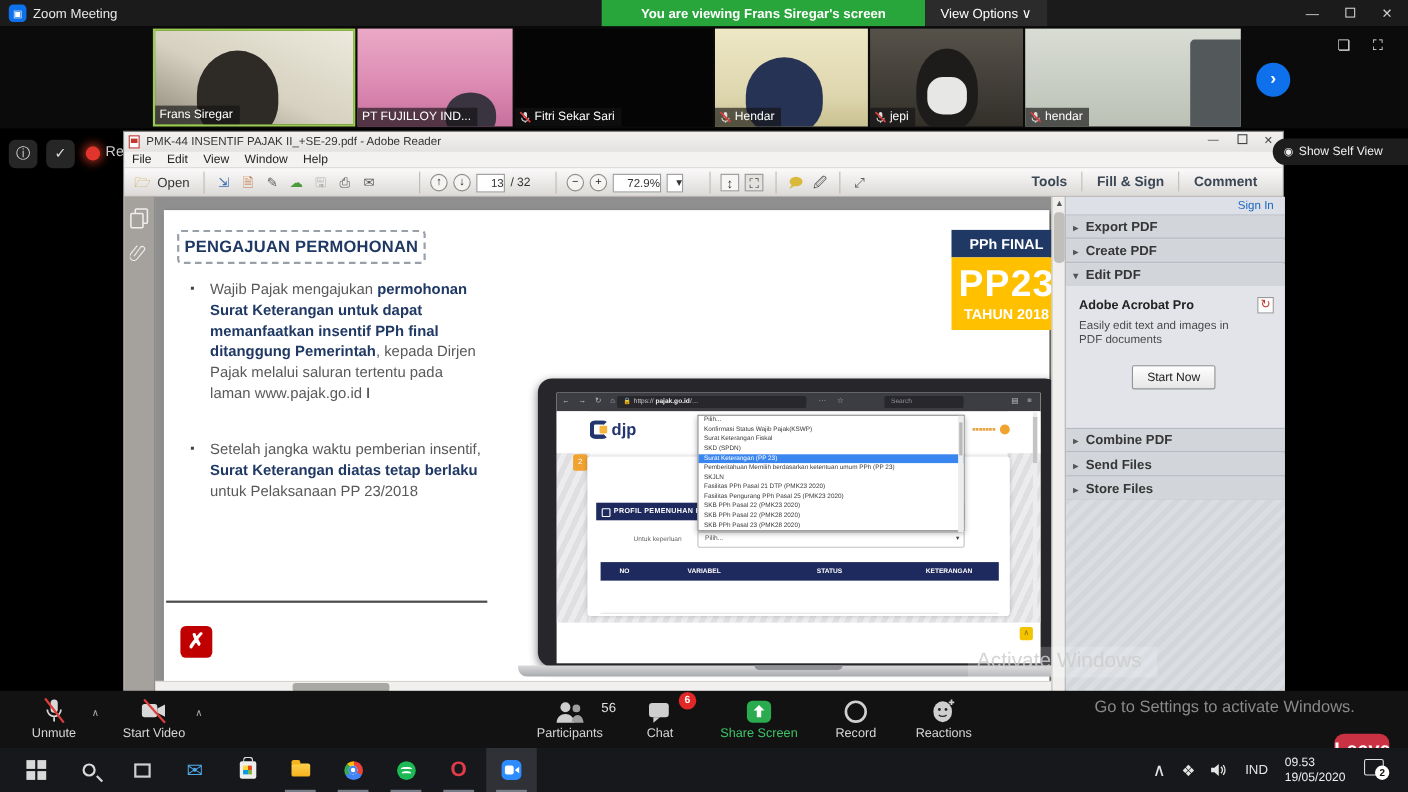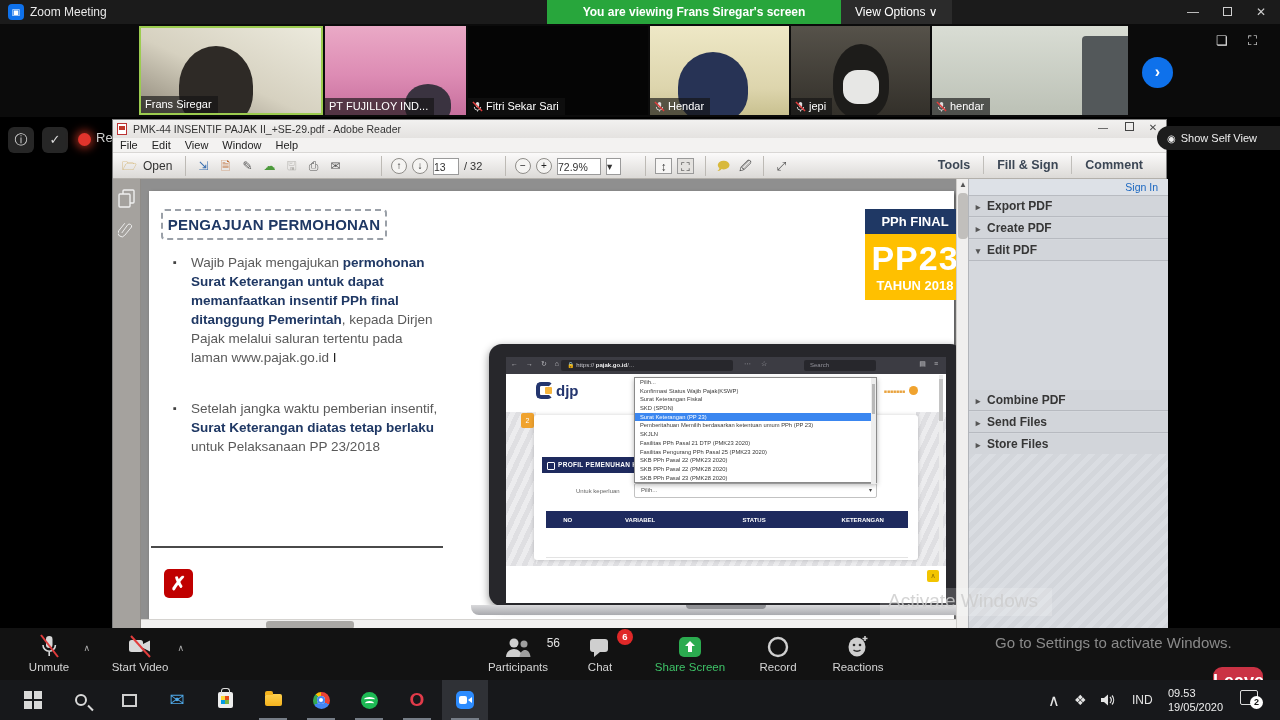--- a/index.html
+++ b/index.html
@@ -46,21 +46,21 @@
   #r-title .pdfico { position:absolute; left:4px; top:3px; width:10px; height:12px; background:#fff; border:1px solid #b33; }
   #r-title .pdfico::after { content:""; position:absolute; left:1px; top:2px; width:6px; height:4px; background:#c0392b; }
   #r-title .t { position:absolute; left:20px; top:3px; }
   .r-btn { position:absolute; top:2px; width:22px; text-align:center; color:#444; font-size:10px; }
   #r-menu { position:absolute; left:0; top:18px; width:100%; height:15px; background:#f3f2f1; border-bottom:1px solid #d9d7d5; }
   #r-menu span { float:left; font-size:11px; color:#222; padding:1px 7px; }
   #r-tools { position:absolute; left:0; top:33px; width:100%; height:26px; background:linear-gradient(#fbfafa,#dcdad7); border-bottom:1px solid #b3b0ab; font-size:11px; color:#333; }
   .tb { position:absolute; top:4px; height:18px; display:flex; align-items:center; gap:5px; }
   .tsep { position:absolute; top:3px; width:1px; height:20px; background:#bdbab5; }
   .ticon { display:inline-block; width:17px; height:16px; text-align:center; line-height:16px; font-size:12px; }
-  .pagebox,.zoombox { background:#fff; border:1px solid #9a9a9a; font-size:10.5px; text-align:left; }
+  .pagebox,.zoombox { background:#fff; border:1px solid #9a9a9a; font-size:10.5px; text-align:right; }
   .roundbtn { display:inline-block; width:16px; height:16px; border-radius:50%; background:#f5f4f2; border:1px solid #8f8d89; text-align:center; line-height:14px; font-size:10px; color:#222; }
   #r-tabs { position:absolute; right:10px; top:36px; display:flex; gap:0; }
   #r-tabs .tab { font-size:12.5px; font-weight:bold; color:#3c4755; padding:2px 13px; border-left:1px solid #c0beba; }
   #r-tabs .tab:first-child { border-left:none; }
 
   
   #r-side { position:absolute; left:0; top:59px; width:28px; height:450px; background:#a5a29e; border-right:1px solid #8f8c88; }
   .sideico { position:absolute; left:5px; color:#efefef; }
   #r-doc { position:absolute; left:28px; top:59px; width:815px; height:450px; background:#8f8f8f; overflow:hidden; }
   #r-vscroll { position:absolute; left:843px; top:59px; width:12px; height:450px; background:#f0efee; border-left:1px solid #d0cecb; }
@@ -441,20 +441,26 @@
       <div class="thumb"></div>
     </div>
 
     <div id="r-panel">
       <div id="signin">
           <span>Sign In</span>
         </div>
       <div class="prow" style="top:17px;"><span class="ar">▸</span><span>Export PDF</span></div>
       <div class="prow" style="top:39px;"><span class="ar">▸</span><span>Create PDF</span></div>
       <div class="prow" style="top:61px;"><span class="ar">▾</span><span>Edit PDF</span></div>
+      <div id="promo">
+        <span class="pt">Adobe Acrobat Pro</span>
+        <span class="pic">↻</span>
+        <span class="pd">Easily edit text and images in PDF documents</span>
+        <div id="startnow">Start Now</div>
+      </div>
       <div class="prow" style="top:211px;"><span class="ar">▸</span><span>Combine PDF</span></div>
       <div class="prow" style="top:233px;"><span class="ar">▸</span><span>Send Files</span></div>
       <div class="prow" style="top:255px;"><span class="ar">▸</span><span>Store Files</span></div>
       <div id="hatch"></div>
     </div>
   </div>
 
   <div id="selfview">
     <span class="eye">◉</span><span>Show Self View</span>
   </div>

